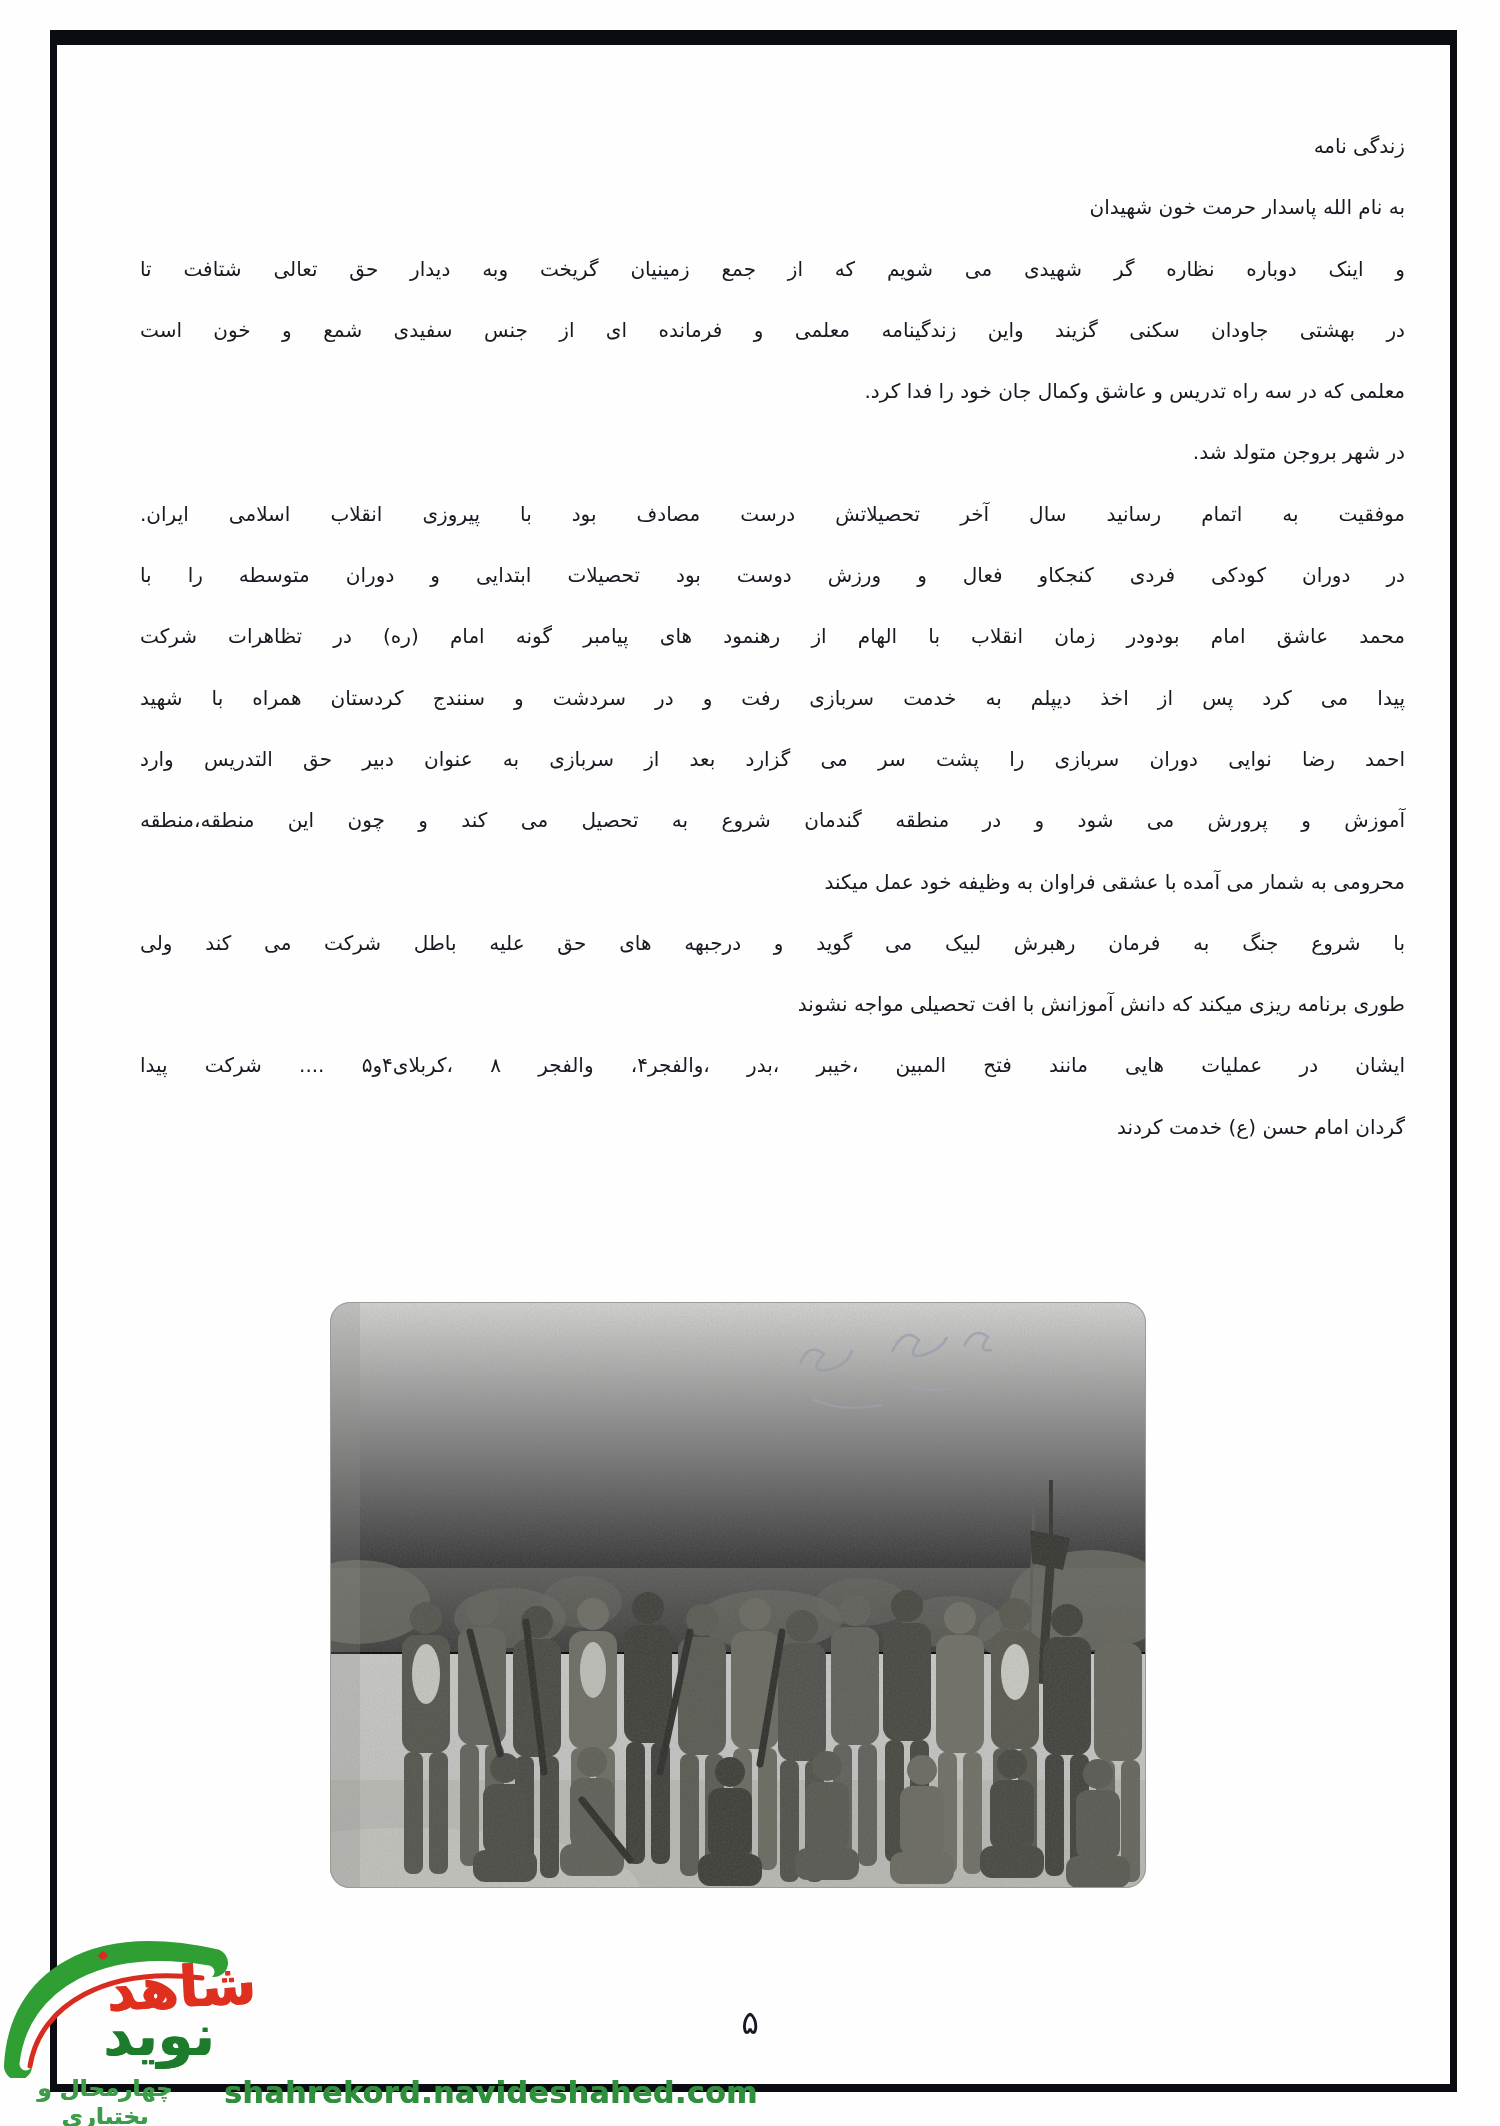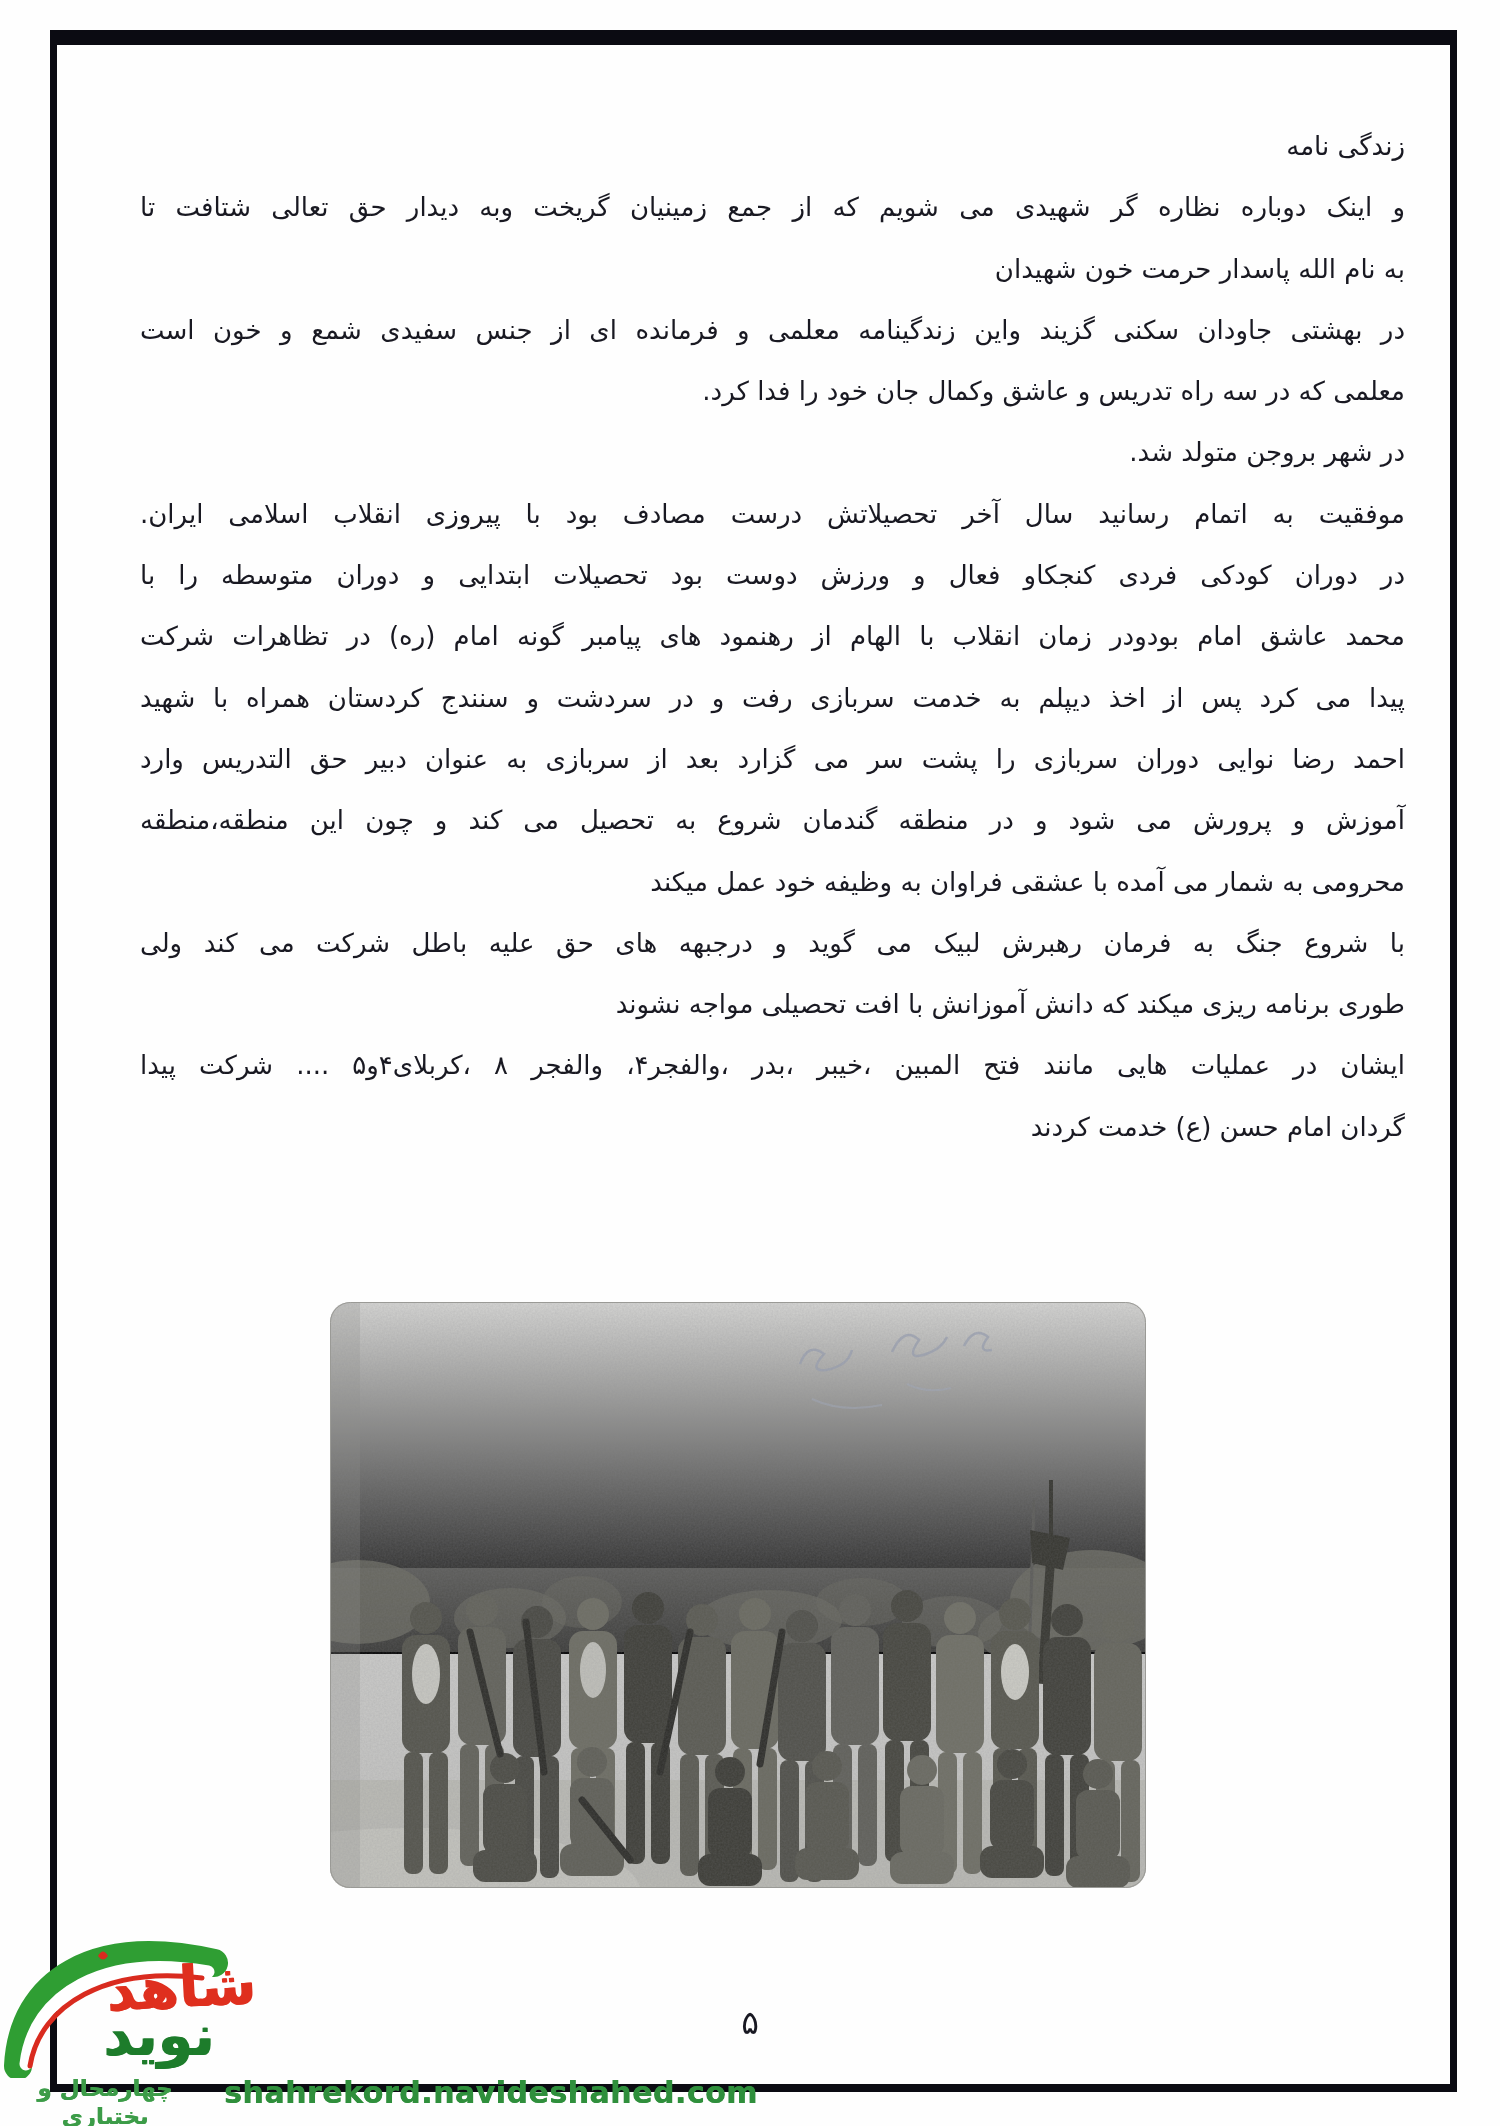--- a/index.html
+++ b/index.html
@@ -11,21 +11,21 @@
   .frame{
     position:absolute;left:50px;top:30px;right:43px;bottom:34px;
     border-style:solid;border-color:#0b0b12;border-width:15px 7px 8px 7px;
     z-index:1;
   }
   .text-block{
     position:absolute;right:95px;left:140px;top:116px;direction:rtl;z-index:2;
     color:#191922;
   }
   .line{
-    height:61.3px;line-height:61.3px;font-size:26px;
+    height:61.3px;line-height:61.3px;font-size:20px;
     text-align:justify;text-align-last:justify;
   }
   .line.short{text-align:right;text-align-last:right;}
   .photo-wrap{
     position:absolute;left:330px;top:1302px;width:816px;height:586px;z-index:2;
   }
   .page-number{
     position:absolute;left:0;right:0;top:2003px;text-align:center;
     font-size:33px;color:#181822;z-index:2;
   }
@@ -52,22 +52,22 @@
 </style>
 </head>
 <body>
 
 <div class="page">
 
   <div class="frame"></div>
 
   <div class="text-block">
       <div class="line short">زندگی نامه</div>
+      <div class="line short">به نام الله پاسدار حرمت خون شهیدان</div>
       <div class="line">و اینک دوباره نظاره گر شهیدی می شویم که از جمع زمینیان گریخت وبه دیدار حق تعالی شتافت تا</div>
-      <div class="line short">به نام الله پاسدار حرمت خون شهیدان</div>
       <div class="line">در بهشتی جاودان سکنی گزیند واین زندگینامه معلمی و فرمانده ای از جنس سفیدی شمع و خون است</div>
       <div class="line short">معلمی که در سه راه تدریس و عاشق وکمال جان خود را فدا کرد.</div>
       <div class="line short">در شهر بروجن متولد شد.</div>
       <div class="line">موفقیت به اتمام رسانید  سال آخر تحصیلاتش درست مصادف بود با پیروزی انقلاب اسلامی ایران.</div>
       <div class="line">در دوران کودکی فردی کنجکاو فعال و ورزش دوست بود  تحصیلات ابتدایی و دوران متوسطه را با</div>
       <div class="line">محمد عاشق امام بودودر زمان انقلاب با الهام از رهنمود های پیامبر گونه امام (ره) در تظاهرات شرکت</div>
       <div class="line">پیدا می کرد پس از اخذ دیپلم به خدمت سربازی رفت و در سردشت و سنندج کردستان همراه با شهید</div>
       <div class="line">احمد رضا نوایی دوران سربازی را پشت سر می گزارد بعد از سربازی به عنوان دبیر حق التدریس وارد</div>
       <div class="line">آموزش و پرورش می شود و در منطقه گندمان شروع به تحصیل می کند و چون این منطقه،منطقه</div>
       <div class="line short">محرومی به شمار می آمده با عشقی فراوان به وظیفه خود عمل میکند</div>

